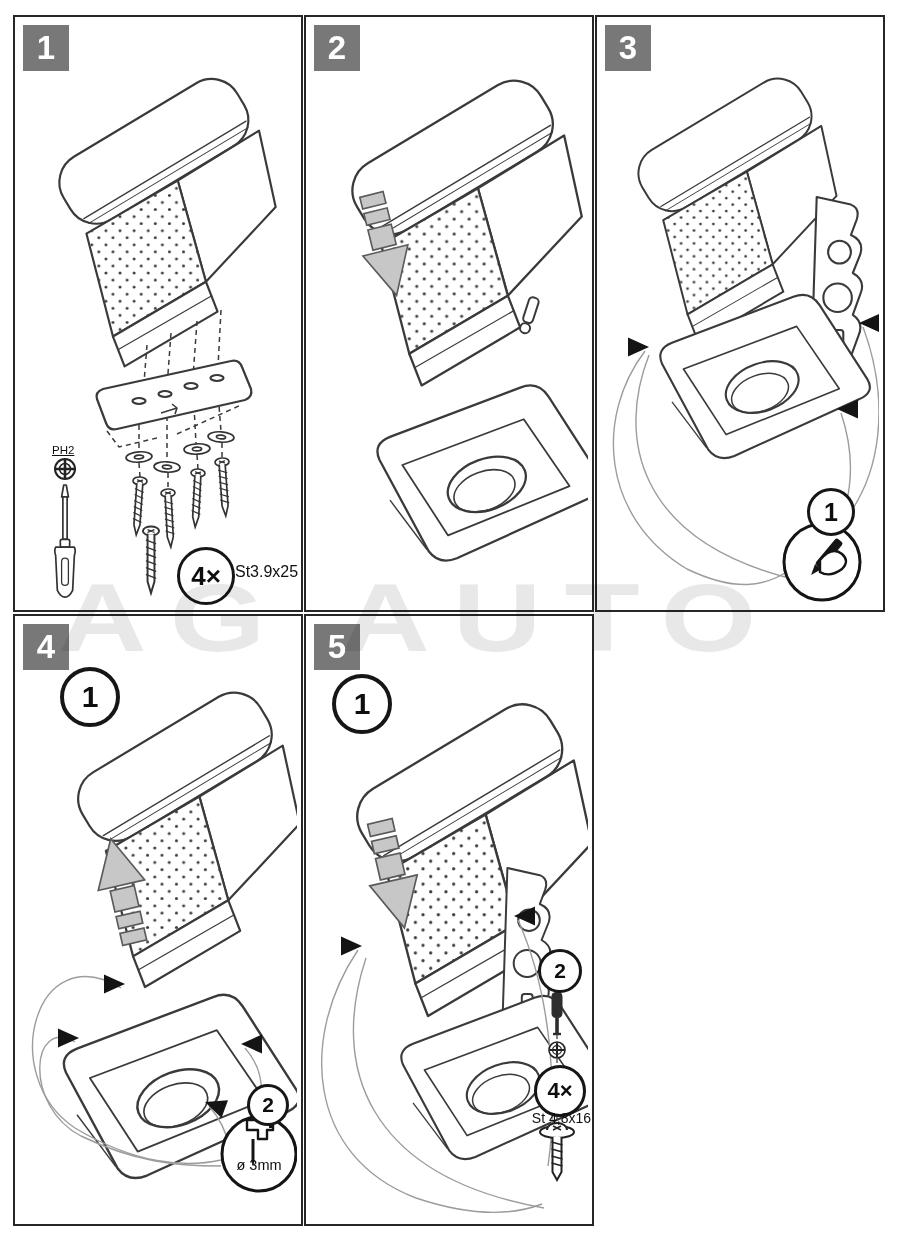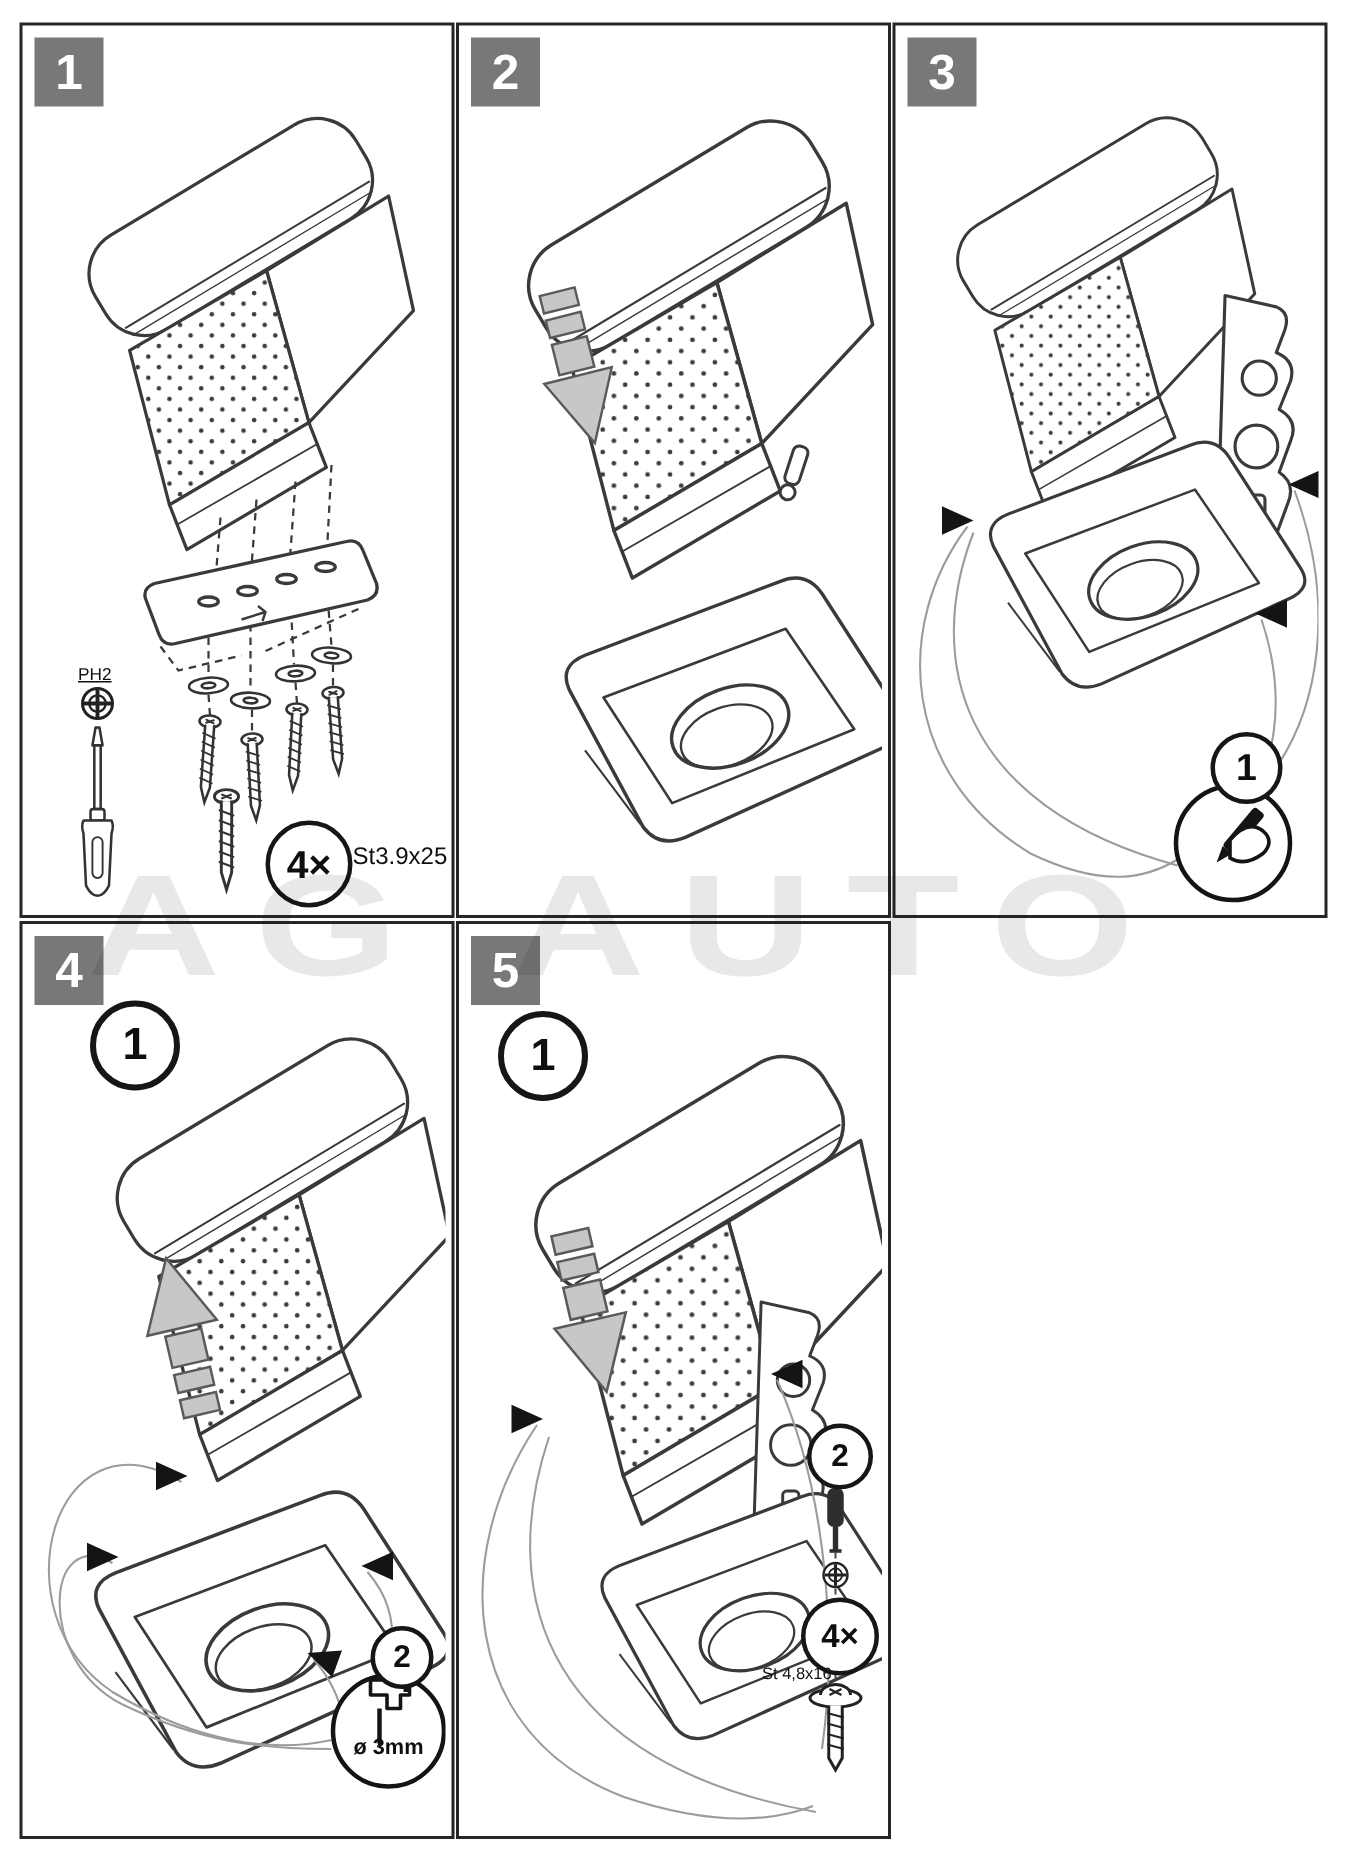--- a/index.html
+++ b/index.html
@@ -266,21 +266,21 @@
       <g>
         <circle cx="244" cy="538" r="37" fill="#fff" stroke="#141414" stroke-width="3"></circle>
         <g>
           <use href="#drill" transform="translate(246,528)"></use>
         </g>
       </g>
     </svg>
     <div class="badge">4</div>
     <div class="callout" style="left:45px;top:51px;width:52px;height:52px;font-size:30px;border-width:4px;">1</div>
     <div class="callout" style="left:232px;top:468px;width:36px;height:36px;font-size:21px;">2</div>
-    <span class="spec" style="left:206px;top:541px;width:76px;text-align:center;font-size:14.5px;font-weight:bold;">ø 3mm</span>
+    <span class="spec" style="left:206px;top:541px;width:76px;text-align:center;font-size:14.5px;font-weight:normal;">ø 3mm</span>
   </section>
 
   <section class="panel" style="left:304px;top:614px;width:286px;height:608px;">
     <svg class="art" width="282" height="604" viewBox="0 0 282 604">
       <g>
         <use href="#armrest" transform="translate(14,58) scale(0.9)"></use>
       </g>
       <g>
         <use href="#sidebracket" transform="translate(196,252) scale(0.9)"></use>
       </g>
@@ -307,17 +307,17 @@
         <use href="#phillips" transform="translate(251,434) scale(0.8)"></use>
       </g>
       <g>
         <use href="#screw-flange" transform="translate(251,512)"></use>
       </g>
     </svg>
     <div class="badge">5</div>
     <div class="callout" style="left:26px;top:58px;width:52px;height:52px;font-size:30px;border-width:4px;">1</div>
     <div class="callout" style="left:232px;top:333px;width:38px;height:38px;font-size:21px;">2</div>
     <div class="callout" style="left:228px;top:449px;width:46px;height:46px;font-size:22px;">4×</div>
-    <span class="spec" style="left:202px;top:494px;width:96px;text-align:left;font-size:11px;">St 4,8x16</span>
+    <span class="spec" style="left:189px;top:494px;width:96px;text-align:right;font-size:14px;">St 4,8x16</span>
   </section>
 
   <div class="watermark">AG AUTO</div>
 </div>
 
 </body></html>

